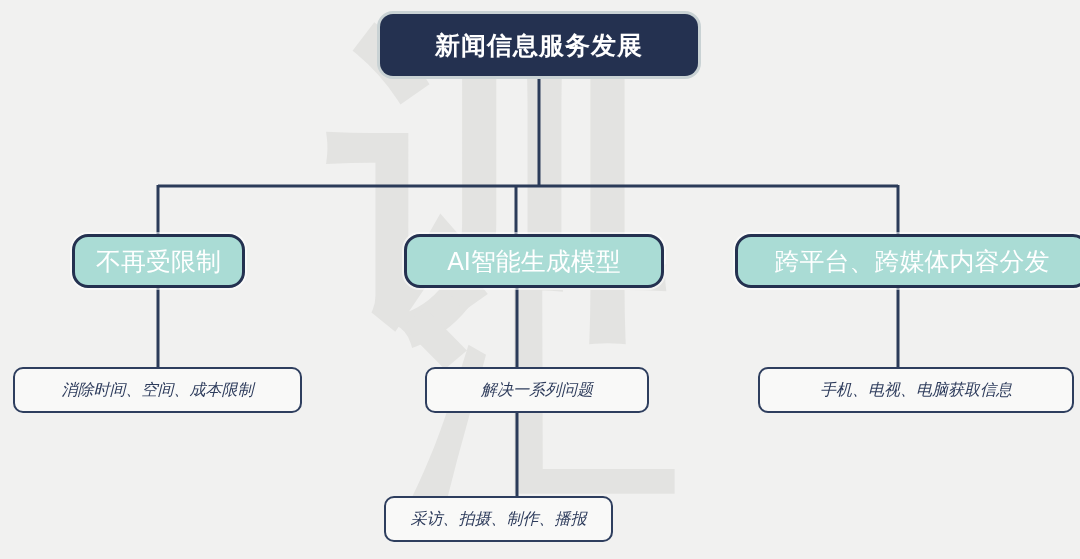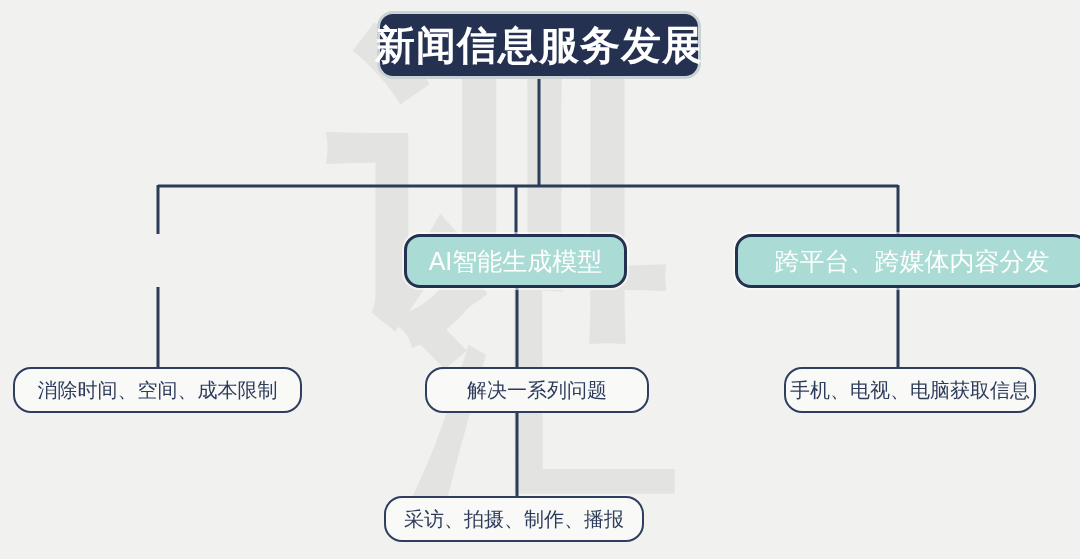--- a/index.html
+++ b/index.html
@@ -51,49 +51,50 @@
     z-index:2;
     display:flex;align-items:center;justify-content:center;
     text-align:center;
     box-sizing:border-box;
     white-space:nowrap;
   }
   .root-node{
     left:380px;top:14px;width:318px;height:62px;
     background:var(--navy);
     color:var(--node-text);
-    font-size:40px;font-weight:bold;
+    font-size:25px;font-weight:bold;
     border-radius:13px;
     box-shadow:0 0 0 3px #c9d2d4;
     letter-spacing:1px;
   }
   .branch-node{
     top:234px;height:54px;
     background:var(--teal);
     color:var(--node-text);
     font-size:25px;
     border:3px solid var(--navy);
     border-radius:16px;
     box-shadow:0 0 0 2px rgba(255,255,255,.55);
   }
   .branch-0{left:72px;width:173px;}
-  .branch-1{left:404px;width:223px;}
+  .branch-1{left:404px;width:260px;}
   .branch-2{left:735px;width:354px;}
   .leaf-node{
     top:367px;height:46px;
     background:var(--leaf-bg);
     border:2px solid var(--leaf-border);
-    border-radius:18px;
+    border-radius:10px;
     color:var(--leaf-text);
-    font-size:20px;
+    font-size:16px;
+    font-style:italic;
   }
   .leaf-0{left:13px;width:289px;}
   .leaf-1{left:425px;width:224px;}
-  .leaf-2{left:784px;width:252px;}
-  .leaf-3{left:384px;top:496px;width:260px;height:46px;}
+  .leaf-2{left:758px;width:316px;}
+  .leaf-3{left:384px;top:496px;width:229px;height:46px;}
 </style>
 </head>
 <body>
 
 <div class="canvas">
 
   <div class="watermark">
     <span class="wm-char wm-top">训</span>
     <span class="wm-char wm-bottom">汇</span>
   </div>
@@ -104,20 +105,21 @@
     <line x1="158" y1="185" x2="158" y2="234"></line>
     <line x1="516" y1="185" x2="516" y2="234"></line>
     <line x1="898" y1="185" x2="898" y2="234"></line>
     <line x1="158" y1="287" x2="158" y2="368"></line>
     <line x1="517" y1="287" x2="517" y2="497"></line>
     <line x1="898" y1="287" x2="898" y2="368"></line>
   </svg>
 
   <div class="node root-node">新闻信息服务发展</div>
 
+  <div class="node branch-node branch-0">不再受限制</div>
   <div class="node branch-node branch-1">AI智能生成模型</div>
   <div class="node branch-node branch-2">跨平台、跨媒体内容分发</div>
 
   <div class="node leaf-node leaf-0">消除时间、空间、成本限制</div>
   <div class="node leaf-node leaf-1">解决一系列问题</div>
   <div class="node leaf-node leaf-2">手机、电视、电脑获取信息</div>
   <div class="node leaf-node leaf-3">采访、拍摄、制作、播报</div>
 
 </div>
 

